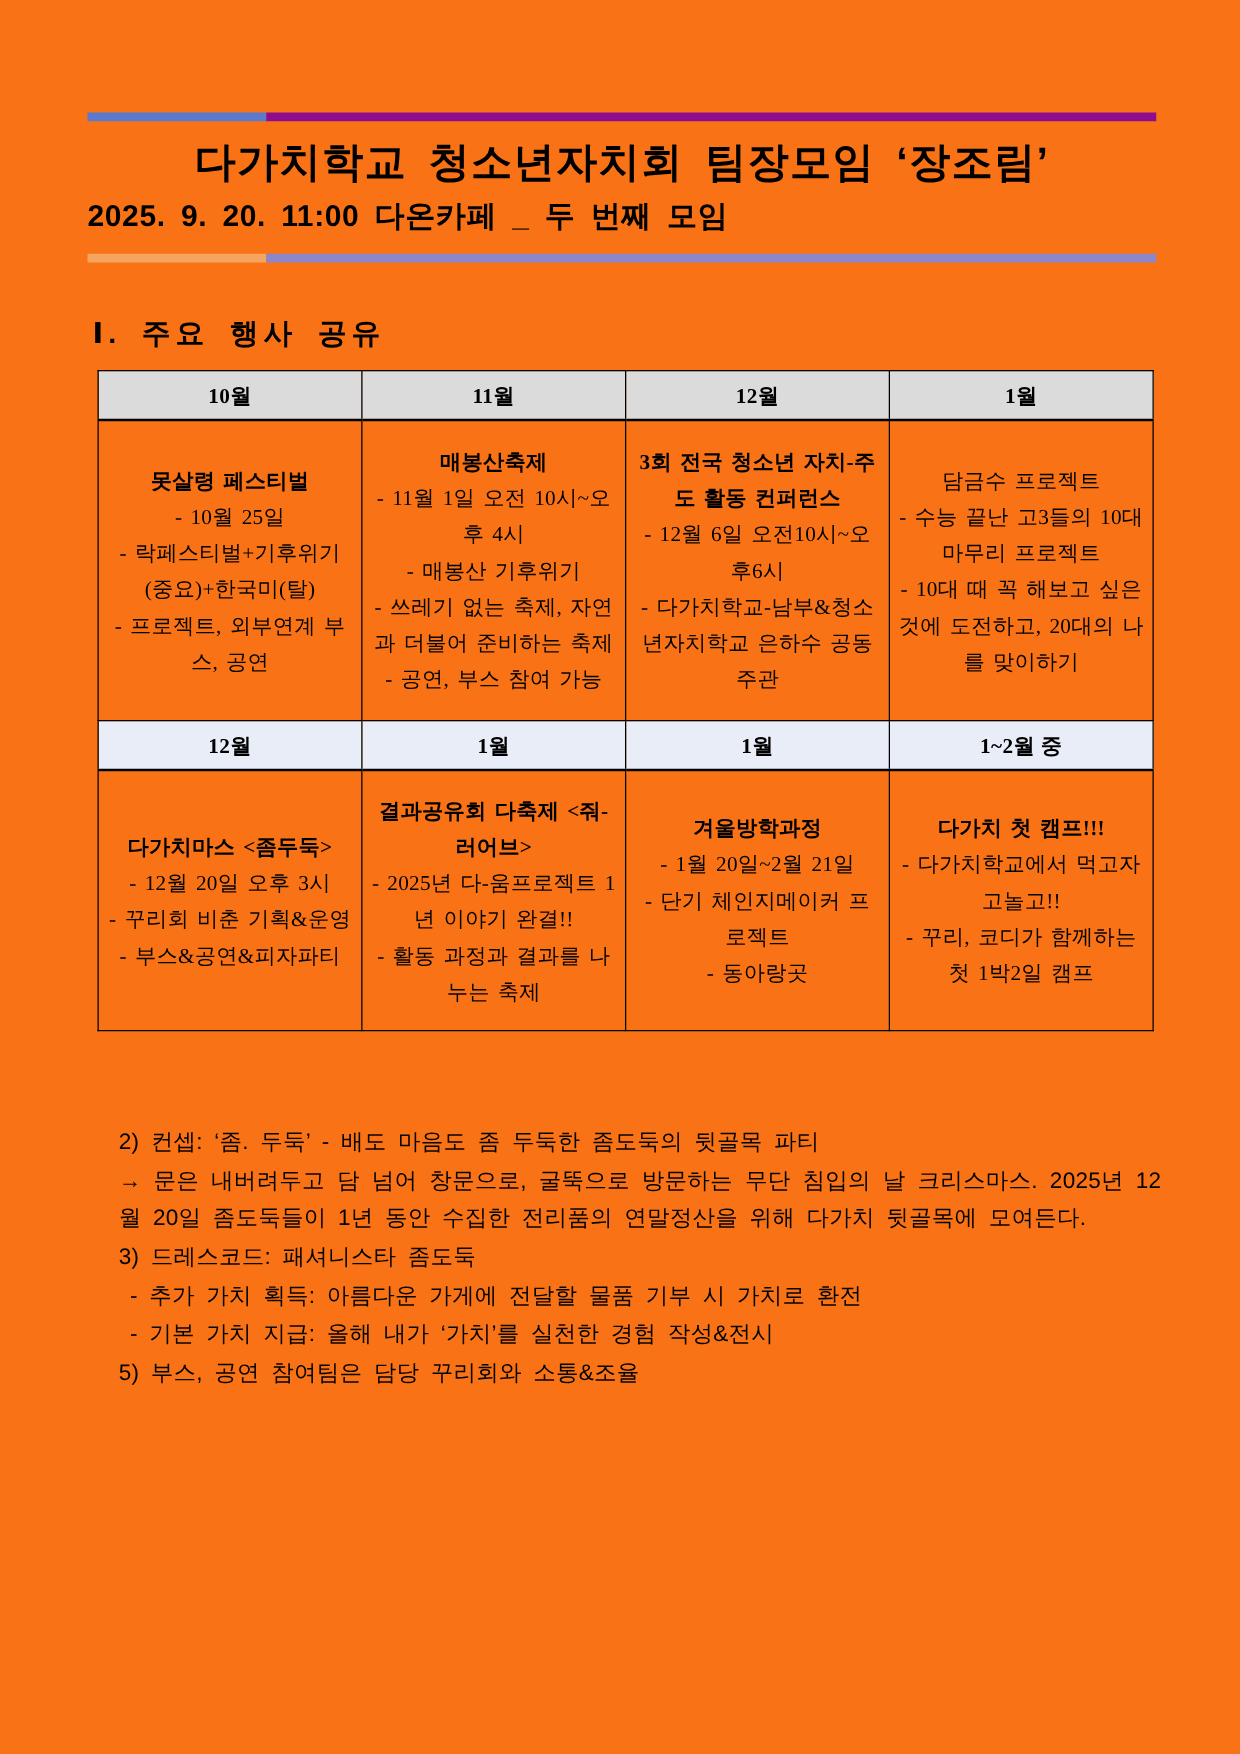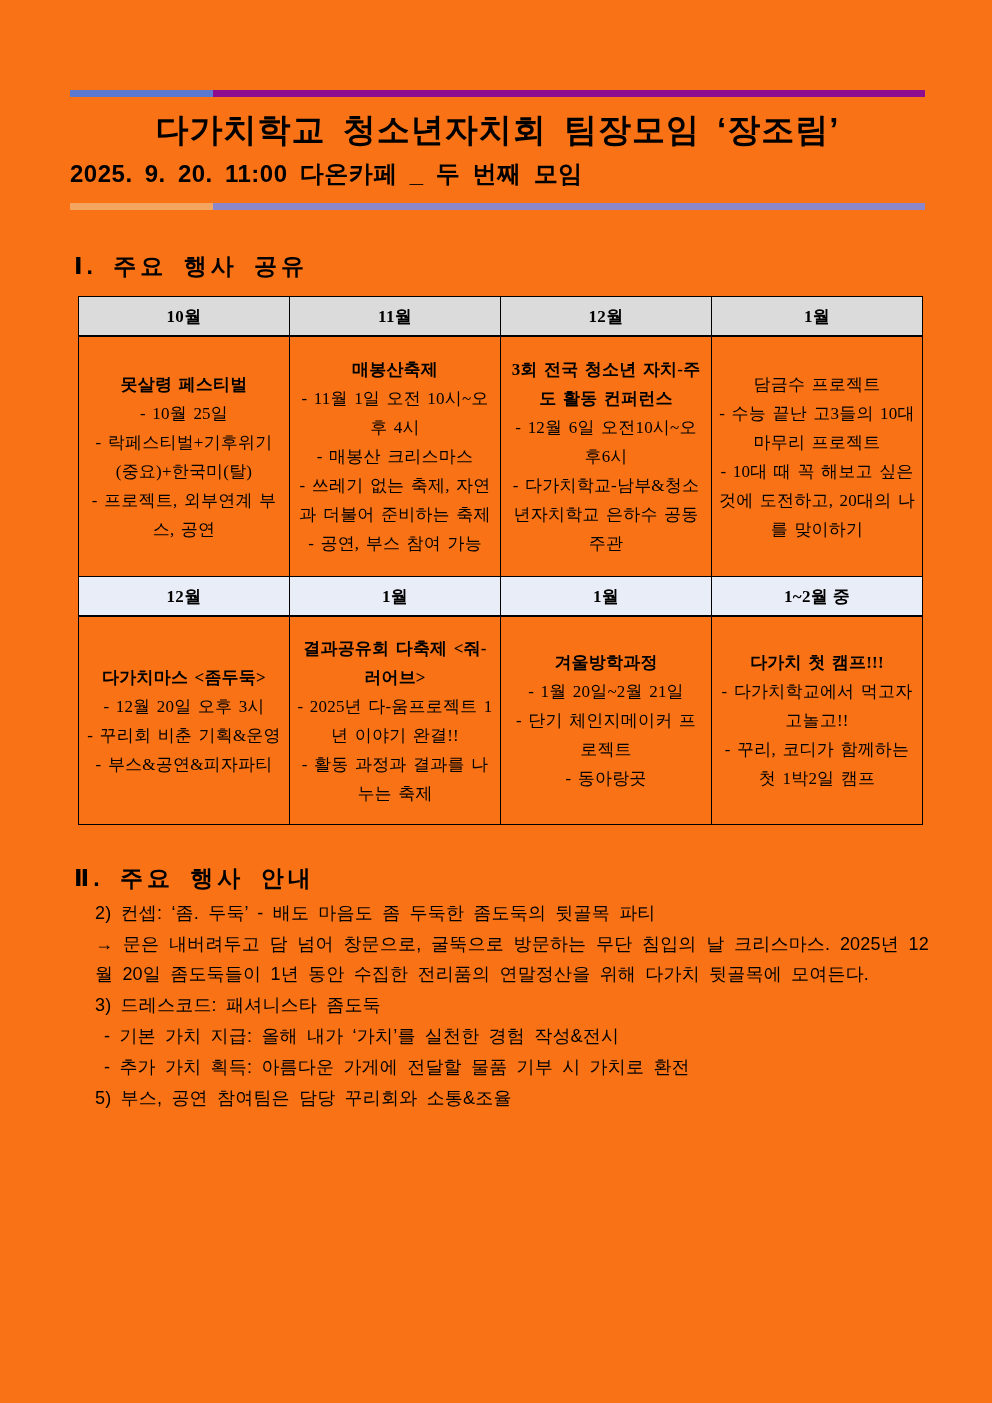--- a/index.html
+++ b/index.html
@@ -138,21 +138,21 @@
       <tr class="row1">
         <td>
           <div class="evt-title">못살령 페스티벌</div>
           <div class="evt-line">- 10월 25일</div>
           <div class="evt-line">- 락페스티벌+기후위기(중요)+한국미(탈)</div>
           <div class="evt-line">- 프로젝트, 외부연계 부스, 공연</div>
         </td>
         <td>
           <div class="evt-title">매봉산축제</div>
           <div class="evt-line">- 11월 1일 오전 10시~오후 4시</div>
-          <div class="evt-line">- 매봉산 크리스마스</div>
+          <div class="evt-line">- 매봉산 기후위기</div>
           <div class="evt-line">- 쓰레기 없는 축제, 자연과 더불어 준비하는 축제</div>
           <div class="evt-line">- 공연, 부스 참여 가능</div>
         </td>
         <td>
           <div class="evt-title">3회 전국 청소년 자치-주도 활동 컨퍼런스</div>
           <div class="evt-line">- 12월 6일 오전10시~오후6시</div>
           <div class="evt-line">- 다가치학교-남부&amp;청소년자치학교 은하수 공동주관</div>
         </td>
         <td>
           <div class="evt-title plain">담금수 프로젝트</div>
@@ -186,26 +186,25 @@
         </td>
         <td>
           <div class="evt-title">다가치 첫 캠프!!!</div>
           <div class="evt-line">- 다가치학교에서 먹고자고놀고!!</div>
           <div class="evt-line">- 꾸리, 코디가 함께하는 첫 1박2일 캠프</div>
         </td>
       </tr>
     </tbody>
   </table>
 
-  <h2 class="sec sec2">Ⅱ. 주요 행사 안내</h2>
 
   <div class="agenda">
     <div class="agenda-body">
       <div class="line">2) 컨셉: ‘좀. 두둑’ - 배도 마음도 좀 두둑한 좀도둑의 뒷골목 파티</div>
       <div class="line para">→ 문은 내버려두고 담 넘어 창문으로, 굴뚝으로 방문하는 무단 침입의 날 크리스마스. 2025년 12월 20일 좀도둑들이 1년 동안 수집한 전리품의 연말정산을 위해 다가치 뒷골목에 모여든다.</div>
       <div class="line">3) 드레스코드: 패셔니스타 좀도둑</div>
+      <div class="line dash">- 추가 가치 획득: 아름다운 가게에 전달할 물품 기부 시 가치로 환전</div>
       <div class="line dash">- 기본 가치 지급: 올해 내가 ‘가치’를 실천한 경험 작성&amp;전시</div>
-      <div class="line dash">- 추가 가치 획득: 아름다운 가게에 전달할 물품 기부 시 가치로 환전</div>
       <div class="line">5) 부스, 공연 참여팀은 담당 꾸리회와 소통&amp;조율</div>
     </div>
   </div>
 
 </div>
 
 </body></html>

